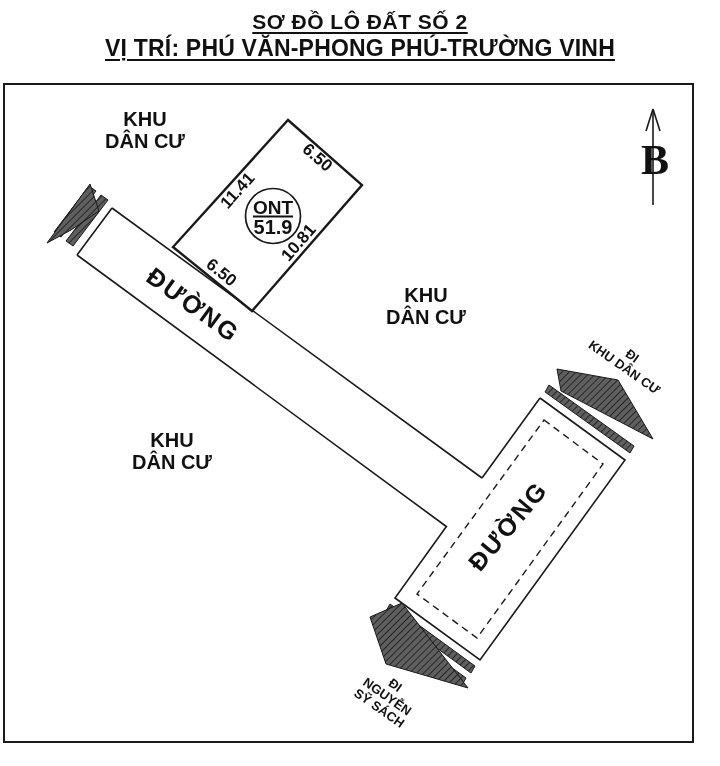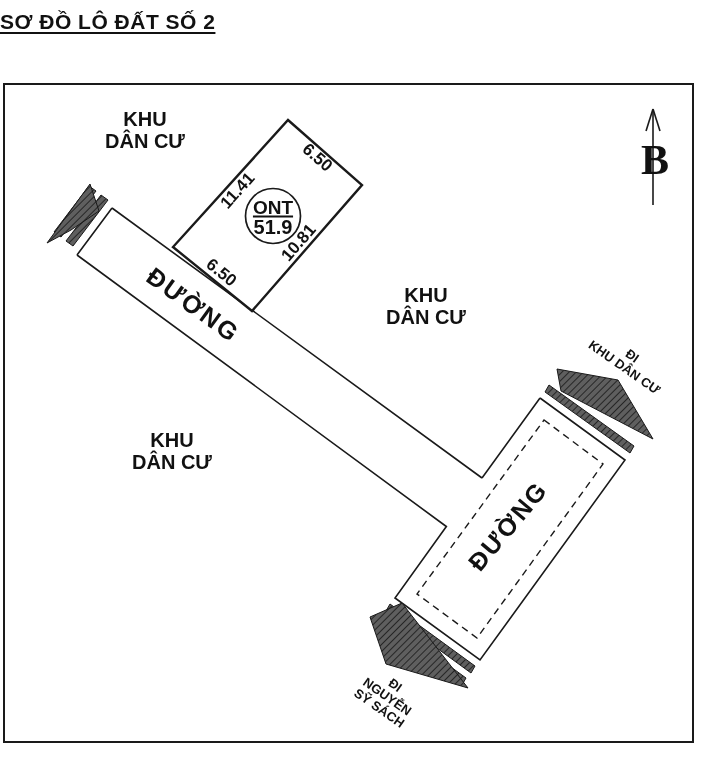--- a/index.html
+++ b/index.html
@@ -6,21 +6,21 @@
   .stage{
     position:relative;
     width:720px;height:766px;
     background:#ffffff;
     font-family:"Liberation Sans", sans-serif;
     color:#111111;
     overflow:hidden;
   }
   .title{
     position:absolute;left:0;right:0;top:10px;
-    font-weight:bold;color:#111;
+    text-align:center;font-weight:bold;color:#111;
   }
   .title .t1{
     font-size:21px;letter-spacing:.5px;
     text-decoration:underline;text-decoration-thickness:2px;text-underline-offset:3px;
   }
   .title .t2{
     font-size:23px;margin-top:1px;letter-spacing:.2px;
     text-decoration:underline;text-decoration-thickness:2px;text-underline-offset:3px;
   }
   svg.plan{position:absolute;left:0;top:0;}
@@ -33,20 +33,21 @@
   .lbl .u{text-decoration:underline;text-decoration-thickness:2px;text-underline-offset:2px;}
   .serifB{font-family:"Liberation Serif", serif;}
 </style>
 </head>
 <body>
 
 <div class="stage">
 
   <div class="title">
     <div class="t1">SƠ ĐỒ LÔ ĐẤT SỐ 2</div>
+    <div class="t2">VỊ TRÍ: PHÚ VĂN-PHONG PHÚ-TRƯỜNG VINH</div>
   </div>
 
   <svg class="plan" width="720" height="766" viewBox="0 0 720 766">
     <defs>
       <pattern id="hatch" patternUnits="userSpaceOnUse" width="5" height="5" patternTransform="rotate(45)">
         <rect width="5" height="5" fill="#5f5f5f"></rect>
         <line x1="0" y1="0" x2="0" y2="5" stroke="#262626" stroke-width="2"></line>
       </pattern>
     </defs>
 

